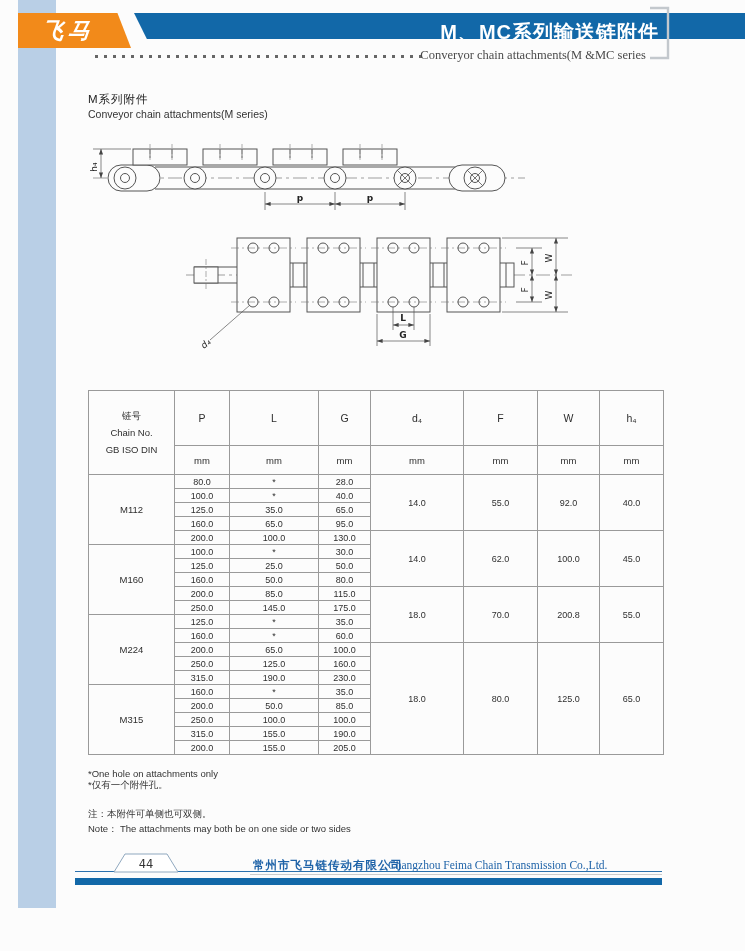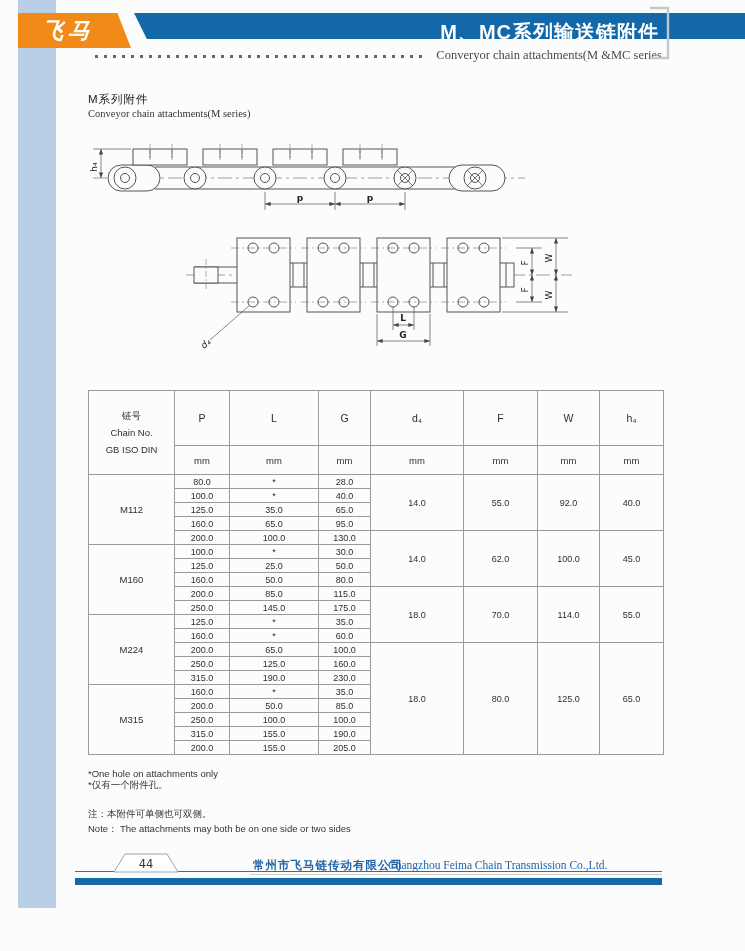--- a/index.html
+++ b/index.html
@@ -19,27 +19,27 @@
     clip-path:polygon(0 0,88% 0,100% 100%,0 100%);
     display:flex;align-items:center;justify-content:center;}
   #logo-text{color:#fff;font-size:22px;font-weight:bold;font-style:italic;
     letter-spacing:4px;padding-right:14px;transform:skewX(-6deg);}
   #banner{left:134px;top:13px;width:613px;height:26px;background:#1268a8;
     clip-path:polygon(0 0,100% 0,100% 100%,2.1% 100%);}
   #banner-title{position:absolute;right:88px;top:6px;color:#fff;
     font-size:20px;font-weight:bold;letter-spacing:1px;white-space:nowrap;}
   #header-dots{left:95px;top:55px;width:330px;height:3px;
     background:repeating-linear-gradient(90deg,#666 0 3px,transparent 3px 9px);}
-  #header-subtitle{left:430px;top:48px;width:232px;text-align:right;
+  #header-subtitle{left:414px;top:48px;width:232px;text-align:right;
     font-family:"Liberation Serif", serif;font-size:12.5px;color:#4a4a4a;white-space:nowrap;}
   #header-bracket{left:640px;top:2px;width:40px;height:62px;}
 
   
   #section-zh{left:88px;top:92px;font-size:11.5px;color:#222;letter-spacing:1px;}
-  #section-en{left:88px;top:108px;font-size:10.5px;color:#333;font-family:Liberation Serif, serif;}
+  #section-en{left:88px;top:108px;font-size:10.5px;color:#333;}
 
   
   #svg-side{left:85px;top:136px;}
   #svg-plan{left:180px;top:218px;}
   .dwg-label{font-family:"DejaVu Sans", sans-serif;font-size:9px;fill:#222;}
 
   
   #spec-table{position:absolute;left:88px;top:390px;border-collapse:collapse;
     table-layout:fixed;width:575px;padding-left:8px;}
   #spec-table th,#spec-table td{border:1px solid #9a9a9a;text-align:center;
@@ -348,21 +348,21 @@
         <td>160.0</td>
         <td>50.0</td>
         <td>80.0</td>
       </tr>
       <tr>
         <td>200.0</td>
         <td>85.0</td>
         <td>115.0</td>
         <td rowspan="4">18.0</td>
         <td rowspan="4">70.0</td>
-        <td rowspan="4">114.0</td>
+        <td rowspan="4">200.8</td>
         <td rowspan="4">55.0</td>
       </tr>
       <tr>
         <td>250.0</td>
         <td>145.0</td>
         <td>175.0</td>
       </tr>
       <tr>
         <td rowspan="5" class="chain-cell">M224</td>
         <td>125.0</td>

